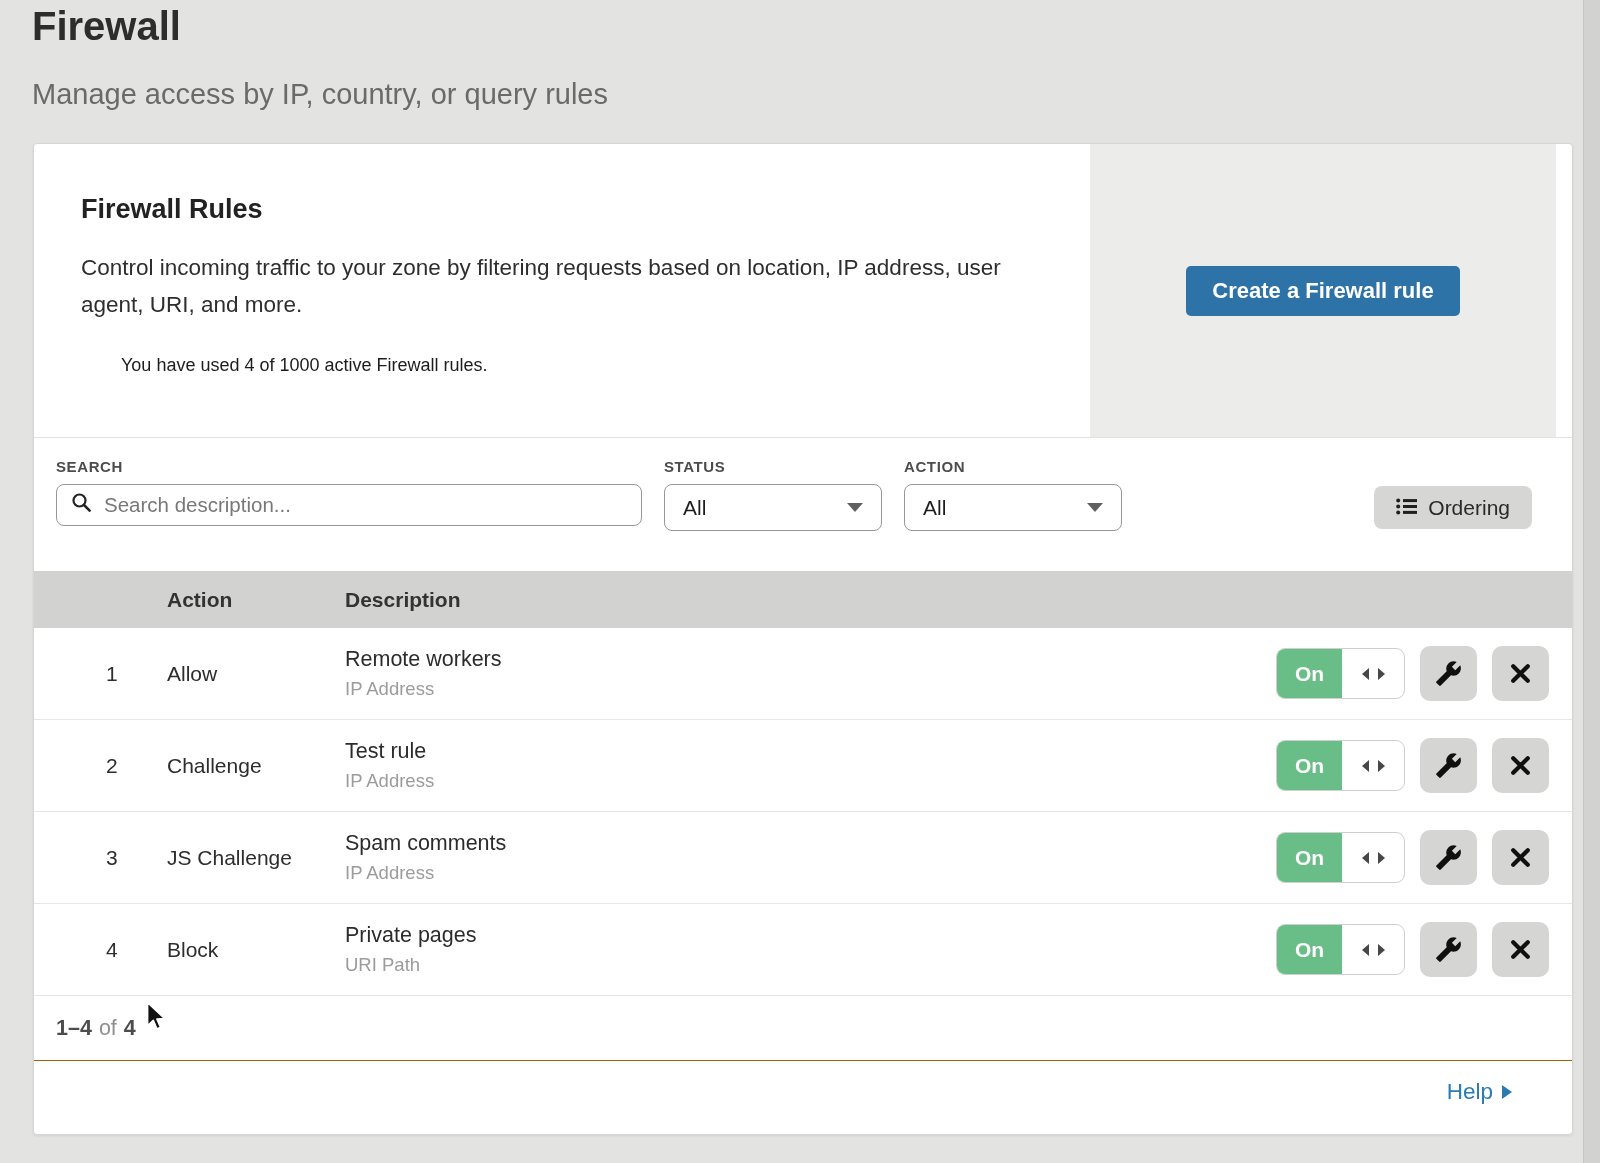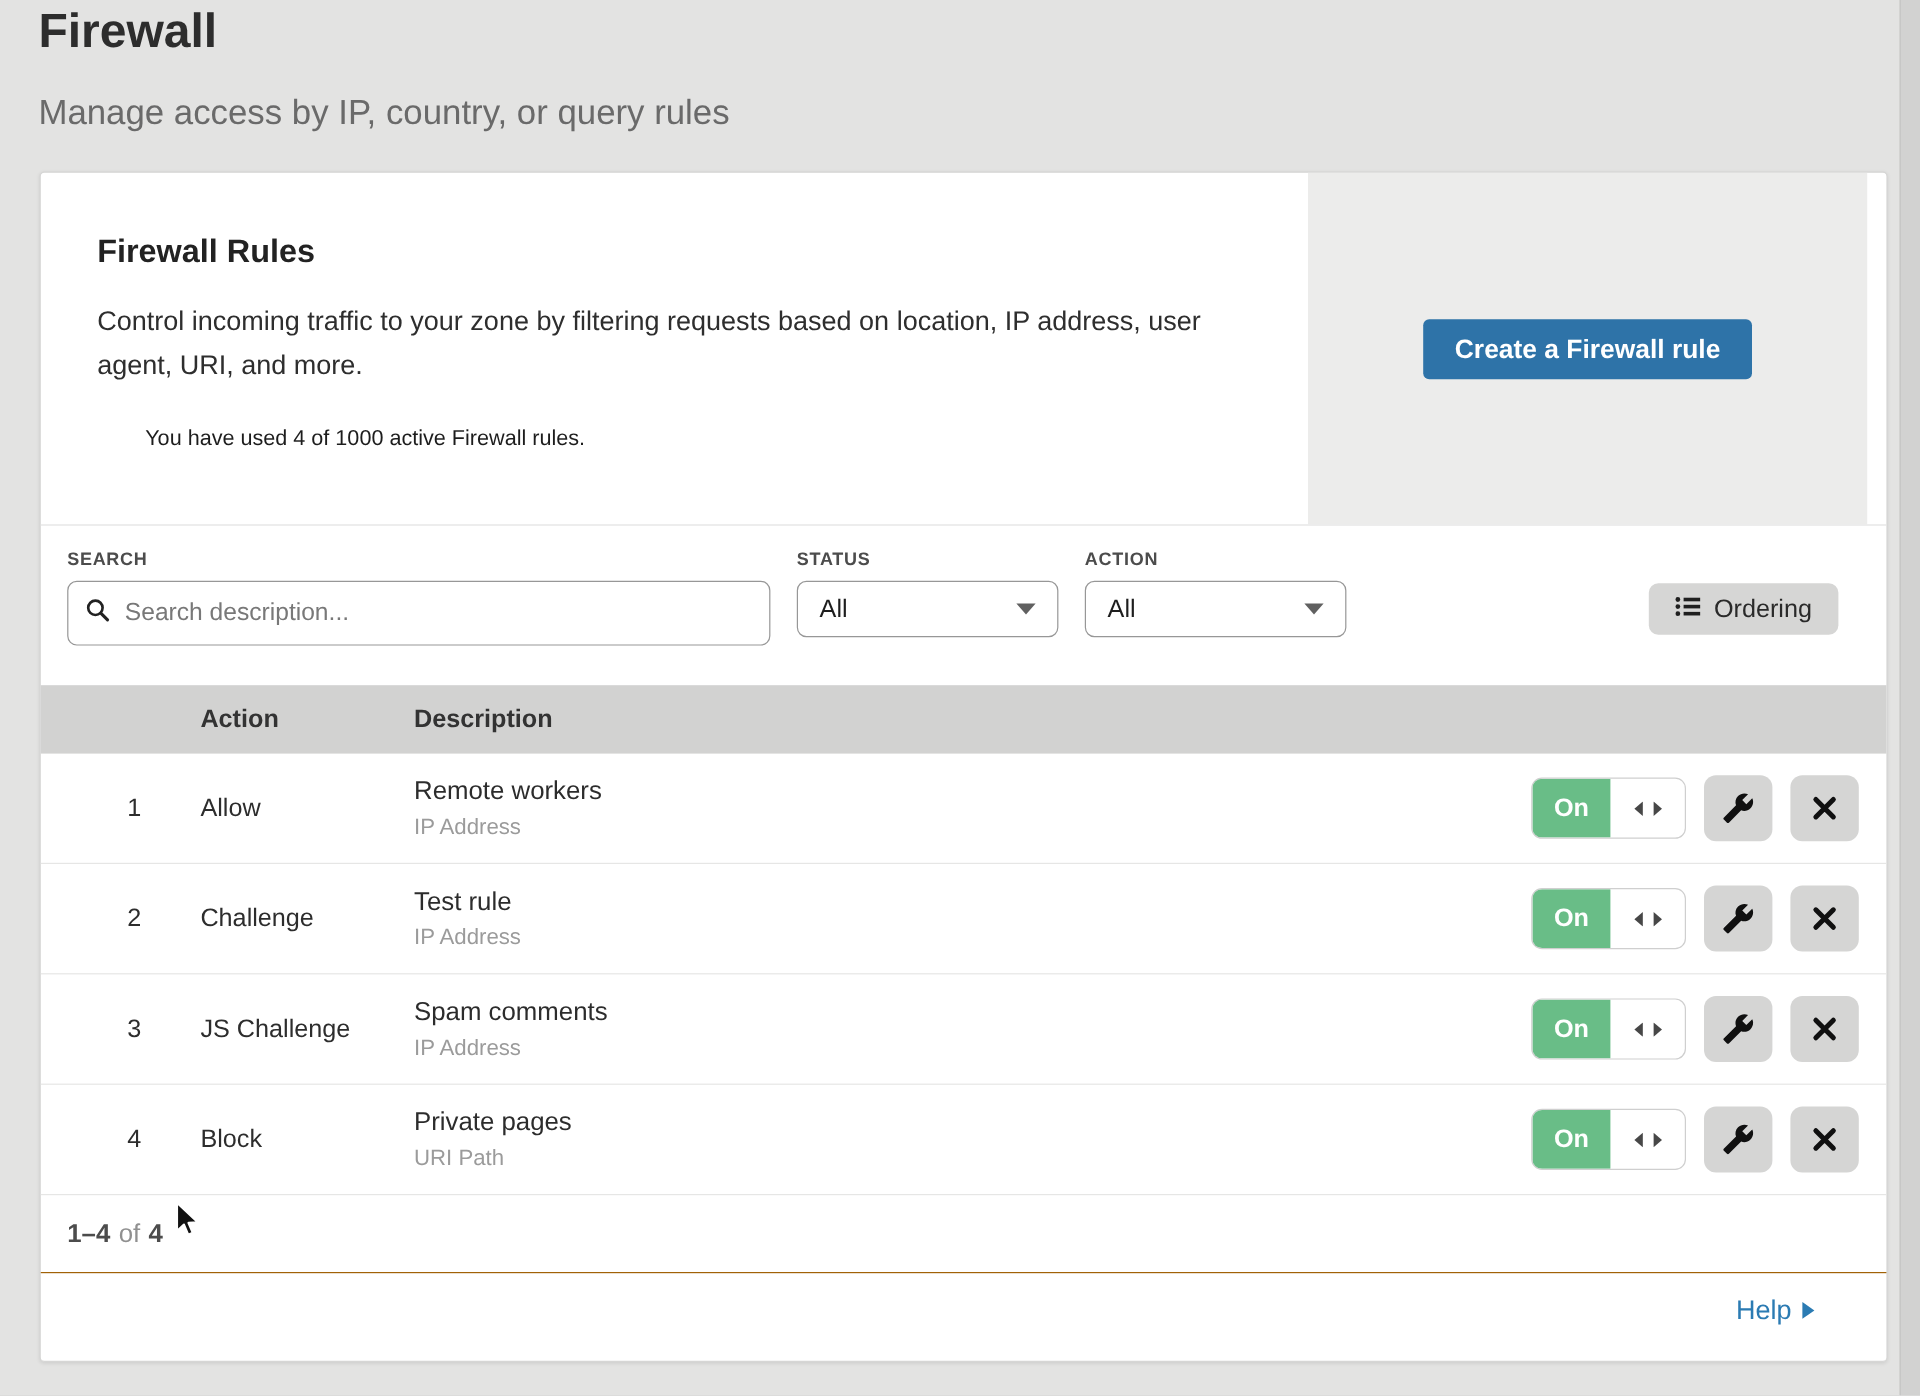--- a/index.html
+++ b/index.html
@@ -26,21 +26,21 @@
   .intro-desc{margin-top:24px;font-size:22.5px;line-height:37px;color:#2e2e2e;max-width:945px;}
   .intro-usage{margin-top:32px;font-size:18px;font-weight:400;color:#1d1d1d;margin-left:40px;}
   .intro-right{width:466px;margin-right:16px;background:var(--panel);display:flex;align-items:center;justify-content:center;}
   .create-btn{padding:12px 26px;background:var(--accent);color:#fff;font-size:22px;font-weight:700;
               border:none;border-radius:5px;cursor:pointer;}
 
   
   .filters{height:133px;display:flex;align-items:flex-start;padding:20px 0 0 22px;}
   .fgroup{margin-right:22px;}
   .flabel{font-size:15px;font-weight:700;letter-spacing:.6px;color:#4c4c4c;margin-bottom:9px;}
-  .search-box{width:586px;height:54px;border:1.5px solid #979797;border-radius:8px;background:#fff;
+  .search-box{width:586px;height:42px;border:1.5px solid #979797;border-radius:8px;background:#fff;
               display:flex;align-items:center;padding:0 14px;}
   .search-box input{border:none;outline:none;flex:1;margin-left:11px;font-size:20.5px;color:#333;background:transparent;}
   .search-box input::placeholder{color:#787878;opacity:1;}
   .select-box{width:218px;height:47px;border:1.5px solid #979797;border-radius:8px;background:#fff;
               display:flex;align-items:center;justify-content:space-between;padding:17px 18px;
               font-size:21px;color:#1e1e1e;cursor:pointer;}
   .caret{width:0;height:0;border-left:8px solid transparent;border-right:8px solid transparent;border-top:9px solid #606060;}
   .ordering-btn{margin-left:auto;margin-right:40px;margin-top:28px;height:43px;padding:0 22px;
                 background:#d6d6d5;border:none;border-radius:8px;display:flex;align-items:center;gap:11px;
                 font-size:21px;color:#2a2a2a;cursor:pointer;}

